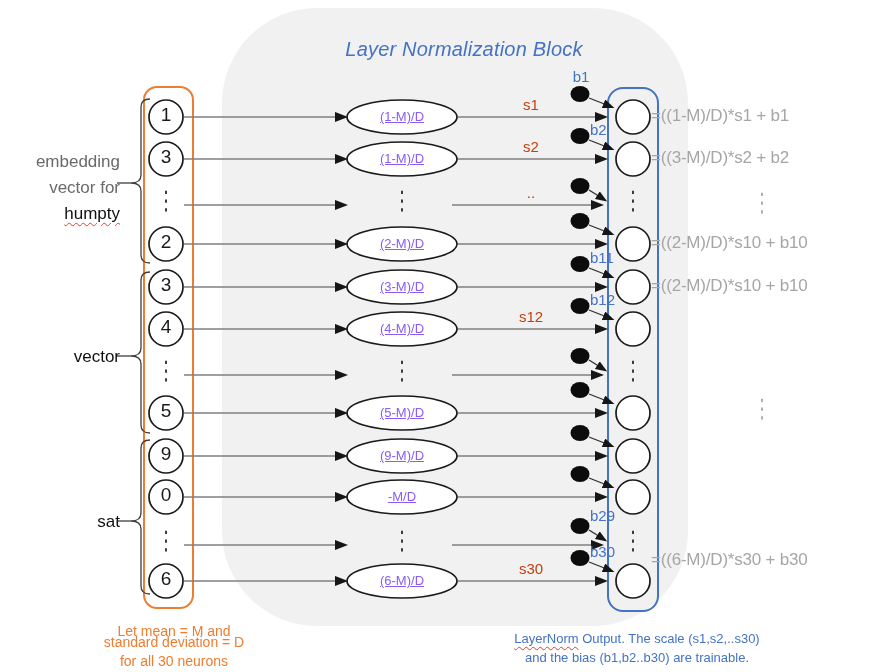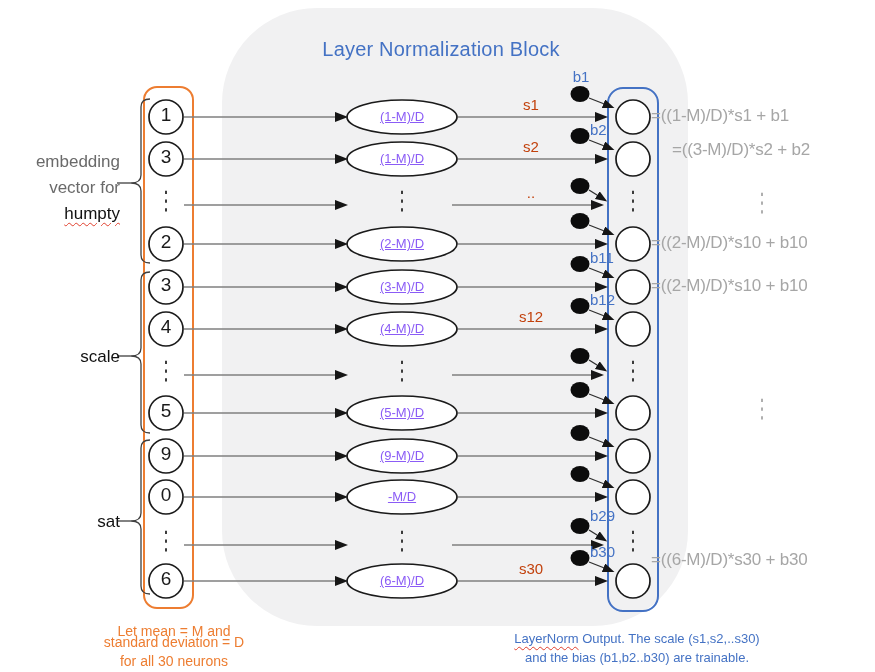--- a/index.html
+++ b/index.html
@@ -159,39 +159,39 @@
       <line class="c" x1="184" y1="581" x2="345" y2="581" marker-end="url(#arw)"></line>
       <circle class="s" cx="166" cy="581" r="17"></circle>
       <ellipse class="s" cx="402" cy="581" rx="55" ry="17"></ellipse>
       <line class="c" x1="458" y1="581" x2="605" y2="581" marker-end="url(#arw)"></line>
       <circle class="s" cx="633" cy="581" r="17"></circle>
       <ellipse class="d" cx="580" cy="558" rx="9.5" ry="8"></ellipse>
       <line class="b" x1="589" y1="562" x2="612" y2="571" marker-end="url(#arw)"></line>
     </g>
   </svg>
 
-  <div class="t title" style="left:241px;top:38px;width:400px;">Layer Normalization Block</div>
+  <div class="t title" style="left:264px;top:38px;width:400px;font-style:italic;">Layer Normalization Block</div>
 
   <div class="t gtxt" style="left:8px;top:152px;width:112px;">embedding</div>
   <div class="t gtxt" style="left:8px;top:178px;width:112px;">vector for</div>
   <div class="t btxt" style="left:8px;top:204px;width:112px;"><span class="wavy">humpty</span></div>
-  <div class="t btxt" style="left:8px;top:347px;width:112px;">scale</div>
+  <div class="t btxt" style="left:8px;top:347px;width:112px;">vector</div>
   <div class="t btxt" style="left:8px;top:512px;width:112px;">sat</div>
 
   <div class="t num" style="left:148px;top:104px;width:36px;">1</div>
   <div class="t formula" style="left:342px;top:109px;width:120px;">(1-M)/D</div>
   <div class="t slabel" style="left:496px;top:96px;width:70px;">s1</div>
   <div class="t blabel" style="left:561px;top:68px;width:40px;text-align:center;">b1</div>
   <div class="t eq" style="left:651px;top:106px;">=((1-M)/D)*s1 + b1</div>
 
   <div class="t num" style="left:148px;top:146px;width:36px;">3</div>
   <div class="t formula" style="left:342px;top:151px;width:120px;">(1-M)/D</div>
   <div class="t slabel" style="left:496px;top:138px;width:70px;">s2</div>
   <div class="t blabel" style="left:590px;top:121px;">b2</div>
-  <div class="t eq" style="left:651px;top:140px;padding-left:21px;">=((3-M)/D)*s2 + b2</div>
+  <div class="t eq" style="left:651px;top:148px;">=((3-M)/D)*s2 + b2</div>
 
   <div class="t vdots" style="left:146px;top:190px;width:40px;">⋮</div>
   <div class="t vdots" style="left:382px;top:190px;width:40px;">⋮</div>
   <div class="t slabel" style="left:496px;top:184px;width:70px;">..</div>
   <div class="t vdots" style="left:613px;top:190px;width:40px;">⋮</div>
   <div class="t vdots gray" style="left:742px;top:192px;width:40px;">⋮</div>
 
   <div class="t num" style="left:148px;top:231px;width:36px;">2</div>
   <div class="t formula" style="left:342px;top:236px;width:120px;">(2-M)/D</div>
   <div class="t eq" style="left:651px;top:233px;">=((2-M)/D)*s10 + b10</div>

